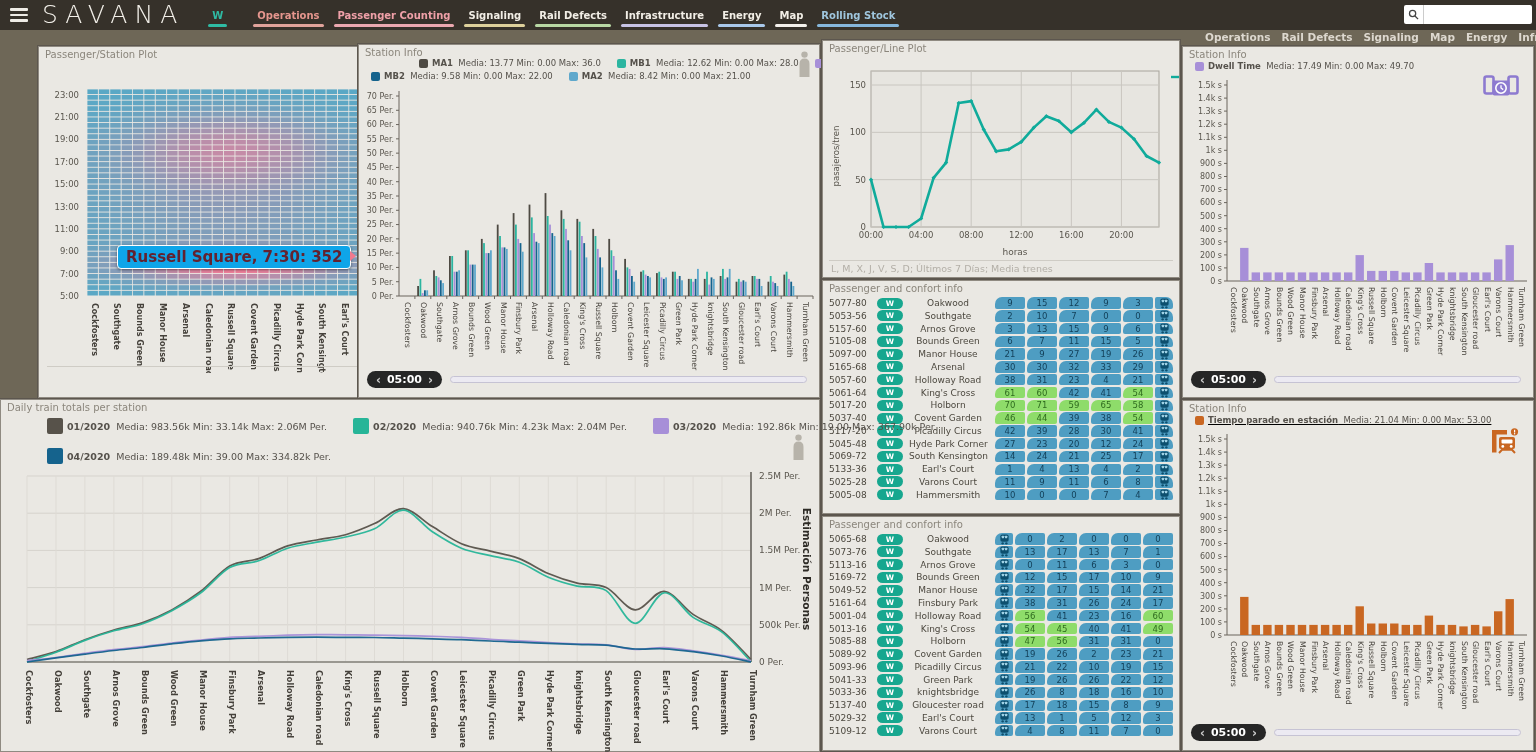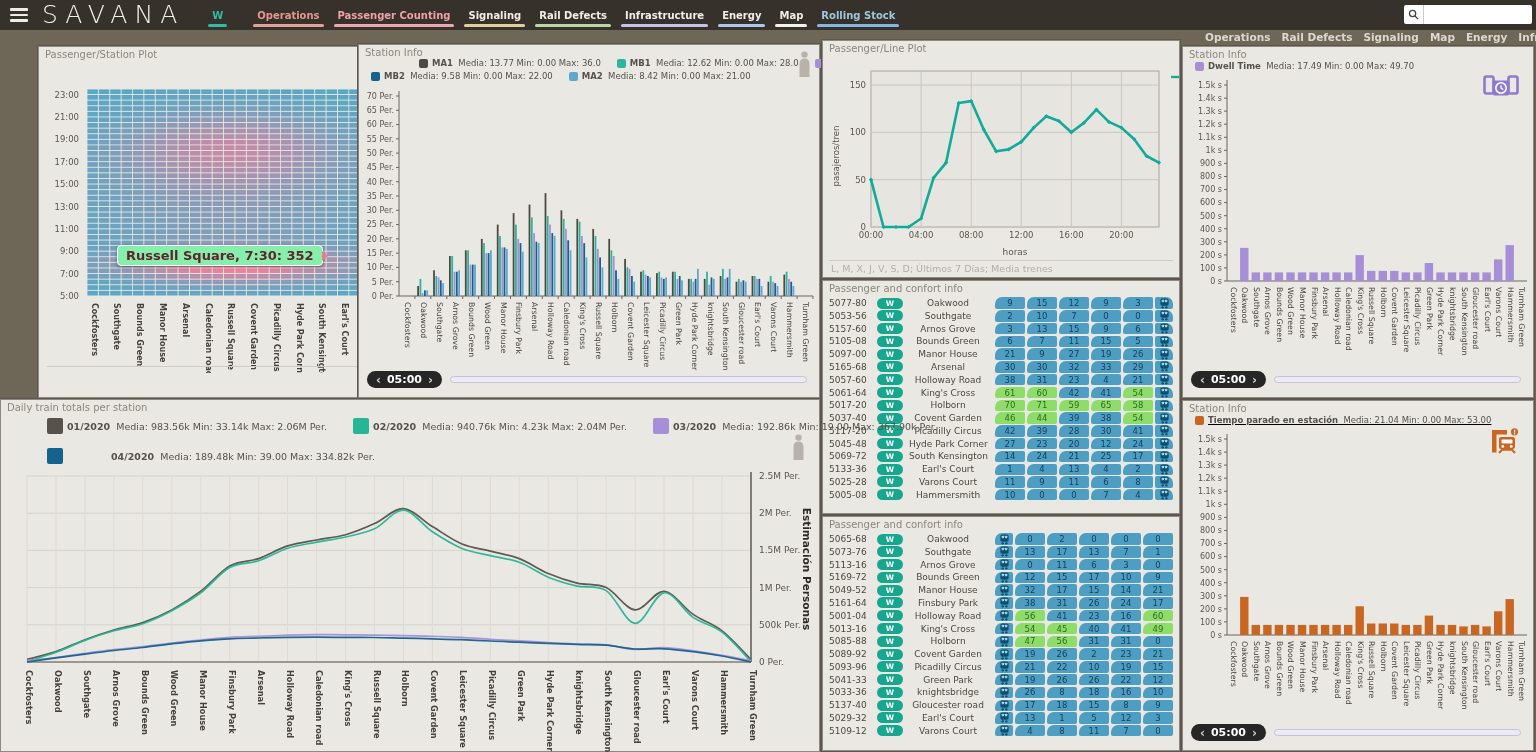--- a/index.html
+++ b/index.html
@@ -36,21 +36,21 @@
   .leg-txt{font-size:8.5px;color:#55514b;white-space:nowrap;}
   .leg-txt b{font-weight:bold;}
 
   
   .slider{position:absolute;display:flex;align-items:center;}
   .sl-pill{background:#262626;border-radius:11px;color:#fff;display:flex;align-items:center;gap:6px;padding:2px 9px;font-size:11px;font-weight:bold;cursor:pointer;}
   .sl-ar{font-size:12px;color:#cfcfcf;line-height:10px;cursor:pointer;}
   .sl-track{flex:1;height:7px;background:#eceaf2;border:1px solid #c6c3d4;border-radius:4px;margin-left:8px;cursor:pointer;}
 
   
-  .hm-tooltip{position:absolute;background:#86efac;border:1px solid #fff;border-radius:4px;color:#63222f;font-size:13px;font-weight:bold;padding:2px 8px;box-shadow:0 1px 3px rgba(0,0,0,.45);white-space:nowrap;z-index:5;}
+  .hm-tooltip{position:absolute;background:#0ea5e9;border:1px solid #fff;border-radius:4px;color:#63222f;font-size:15px;font-weight:bold;padding:2px 8px;box-shadow:0 1px 3px rgba(0,0,0,.45);white-space:nowrap;z-index:5;}
   .hm-tooltip:after{content:"";position:absolute;right:-6px;top:5px;border-top:5px solid transparent;border-bottom:5px solid transparent;border-left:6px solid #f1798e;}
 
   
   .tbody{position:absolute;left:6px;right:6px;top:16px;}
   .trow{display:flex;align-items:center;height:12.1px;margin-bottom:0.7px;}
   .tid{width:48px;font-size:9px;color:#4c483f;}
   .tbadge{width:26px;height:11px;border-radius:7px;background:#17a78f;color:#fff;font-size:7.5px;font-weight:bold;display:flex;align-items:center;justify-content:center;margin-right:6px;}
   .tstation{flex:1;text-align:center;font-size:9px;color:#4c483f;padding-right:8px;white-space:nowrap;overflow:hidden;}
   .tcells{display:flex;gap:2px;align-items:center;}
   .tcell{width:30px;height:11.4px;background:#4e9dc2;color:#123f58;font-size:8.5px;display:flex;align-items:center;justify-content:center;border-radius:7px 2px 2px 2px;}
@@ -2358,21 +2358,21 @@
           <span class="leg-txt" style="font-size: 9.5px;"><b>02/2020</b>&nbsp; Media: 940.76k Min: 4.23k Max: 2.04M Per.</span>
         </span>
         <span class="leg-item">
           <span class="leg-sw" style="width:16px;height:16px;background:#a78fd8;border-radius:2px;"></span>
           <span class="leg-txt" style="font-size: 9.5px;"><b>03/2020</b>&nbsp; Media: 192.86k Min: 19.00 Max: 367.90k Per.</span>
         </span>
       </div>
     <div class="legend-row" id="daily-leg2" style="left:46px;top:48px;gap:26px;">
         <span class="leg-item">
           <span class="leg-sw" style="width:16px;height:16px;background:#15638d;border-radius:2px;"></span>
-          <span class="leg-txt" style="font-size: 9.5px; margin-left: 44px;"><b>04/2020</b>&nbsp; Media: 189.48k Min: 39.00 Max: 334.82k Per.</span>
+          <span class="leg-txt" style="font-size: 9.5px;"><b>04/2020</b>&nbsp; Media: 189.48k Min: 39.00 Max: 334.82k Per.</span>
         </span>
       </div>
     <span class="corner-icon" style="top:34px;right:14px;">
       <svg width="13" height="26" viewBox="0 0 13 26">
           <circle cx="6.5" cy="3.6" r="3.2" fill="#b7b3aa"></circle>
           <path d="M1.5 26 L1.5 13 Q1.5 7.5 6.5 7.5 Q11.5 7.5 11.5 13 L11.5 26 Z" fill="#b7b3aa"></path>
         </svg>
     </span>
     <svg id="daily-svg" width="816" height="282" style="position:absolute;left:2px;top:70px;">
         <line x1="24" y1="192.0" x2="748" y2="192.0" stroke="#d6d3cd"></line>

